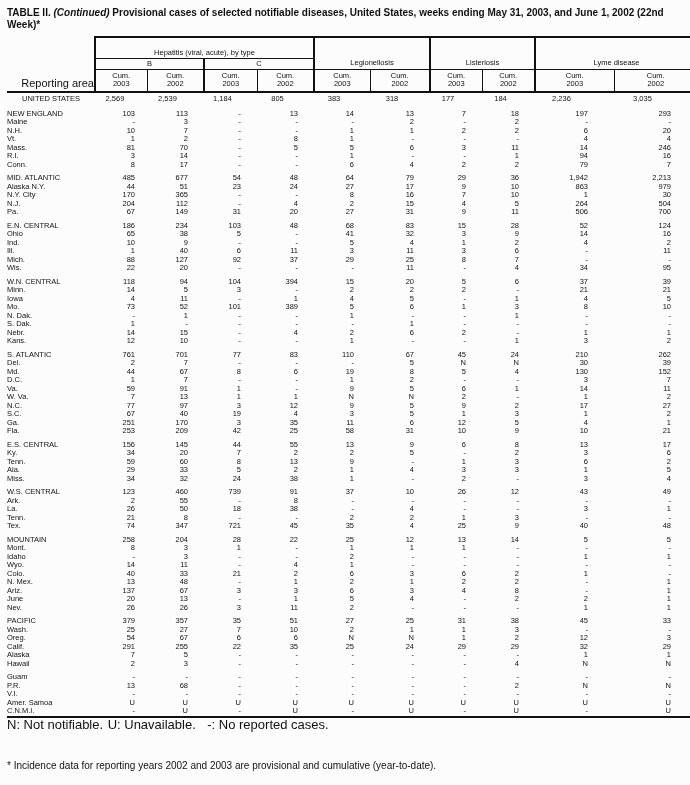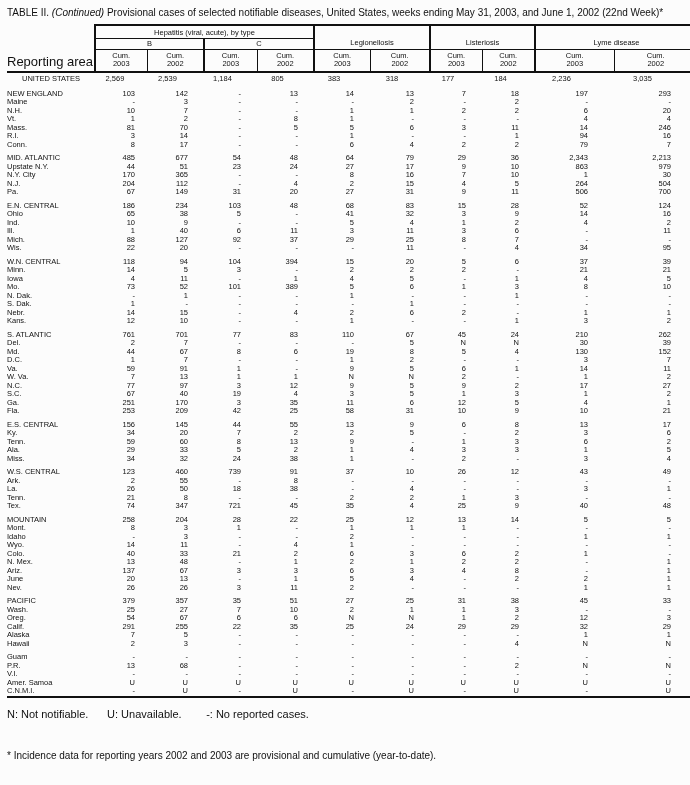--- a/index.html
+++ b/index.html
@@ -3,59 +3,59 @@
 <meta charset="utf-8">
 <style>
   html,body{margin:0;padding:0;}
   body{
     width:690px;height:785px;box-sizing:border-box;
     background:#fcfcfc;color:#111;
     font-family:"Liberation Sans","DejaVu Sans",sans-serif;
     padding:7px 5px 0 7px;
   }
   .title{
-    font-size:10px;font-weight:normal;line-height:12px;
+    font-size:10px;font-weight:bold;line-height:12px;
     width:672px;margin-bottom:5px;letter-spacing:0;
   }
   table{
     border-collapse:collapse;table-layout:fixed;width:678px;
     border-bottom:2px solid #111;
   }
   th{font-weight:normal;}
   .gh{
     font-size:7.5px;text-align:center;vertical-align:bottom;
     border-top:2px solid #111;border-bottom:1px solid #111;
-    padding:2px 0 1px;line-height:9px;margin-top:32px;
+    padding:10px 0 1px;line-height:9px;margin-top:32px;
   }
   .dis{padding-bottom:2px;}
   .sub{
     font-size:7.5px;text-align:center;
     border-bottom:1px solid #111;padding:0 0 1px;line-height:9px;
   }
   .cum{
     font-size:7.5px;text-align:center;line-height:8px;
     border-bottom:2px solid #111;padding:2px 10px 3px;
   }
   .area-h{
-    font-size:13px;text-align:left;vertical-align:bottom;
+    font-size:11px;text-align:right;vertical-align:bottom;
     border-bottom:2px solid #111;padding:0 0 2px 0;
   }
   .bl2{border-left:2px solid #111;}
   .bl1{border-left:1px solid #111;}
   tbody td{
     font-size:7.5px;line-height:8.5px;padding:0;
     white-space:nowrap;overflow:hidden;
   }
   td.area{text-align:left;}
   td.num{text-align:right;padding-right:16px;}
   tbody td:nth-child(10),tbody td:nth-child(11){padding-right:26px;}
   tbody td:nth-child(2){padding-right:12px;}
   tr.total td{padding-top:2px;padding-bottom:1px;text-align:center;}
   tr.gap td{height:5px;line-height:5px;font-size:1px;padding:0;}
-  .fn1{font-size:11px;line-height:9px;margin-top:12px;}
+  .fn1{font-size:13px;line-height:9px;margin-top:2px;}
   .fn1 .seg1{display:inline-block;width:97px;}
   .fn1 .seg2{display:inline-block;width:96px;}
   .fn2{font-size:10px;line-height:9px;margin-top:32px;}
 </style>
 </head>
 <body>
 
 <div class="title">
   <span>TABLE II.</span>
   <i>(Continued)</i>
@@ -114,21 +114,21 @@
         <td class="num">184</td>
         <td class="num">2,236</td>
         <td class="num">3,035</td>
       </tr>
       <tr class="gap">
         <td colspan="11"></td>
       </tr>
       <tr class="region">
         <td class="area">NEW ENGLAND</td>
         <td class="num">103</td>
-        <td class="num">142</td>
+        <td class="num">113</td>
         <td class="num">-</td>
         <td class="num">13</td>
         <td class="num">14</td>
         <td class="num">13</td>
         <td class="num">7</td>
         <td class="num">18</td>
         <td class="num">197</td>
         <td class="num">293</td>
       </tr>
       <tr class="state">
@@ -215,25 +215,25 @@
       <tr class="region">
         <td class="area">MID. ATLANTIC</td>
         <td class="num">485</td>
         <td class="num">677</td>
         <td class="num">54</td>
         <td class="num">48</td>
         <td class="num">64</td>
         <td class="num">79</td>
         <td class="num">29</td>
         <td class="num">36</td>
-        <td class="num">2,343</td>
+        <td class="num">1,942</td>
         <td class="num">2,213</td>
       </tr>
       <tr class="state">
-        <td class="area">Upstate N.Y.</td>
+        <td class="area">Alaska N.Y.</td>
         <td class="num">44</td>
         <td class="num">51</td>
         <td class="num">23</td>
         <td class="num">24</td>
         <td class="num">27</td>
         <td class="num">17</td>
         <td class="num">9</td>
         <td class="num">10</td>
         <td class="num">863</td>
         <td class="num">979</td>

